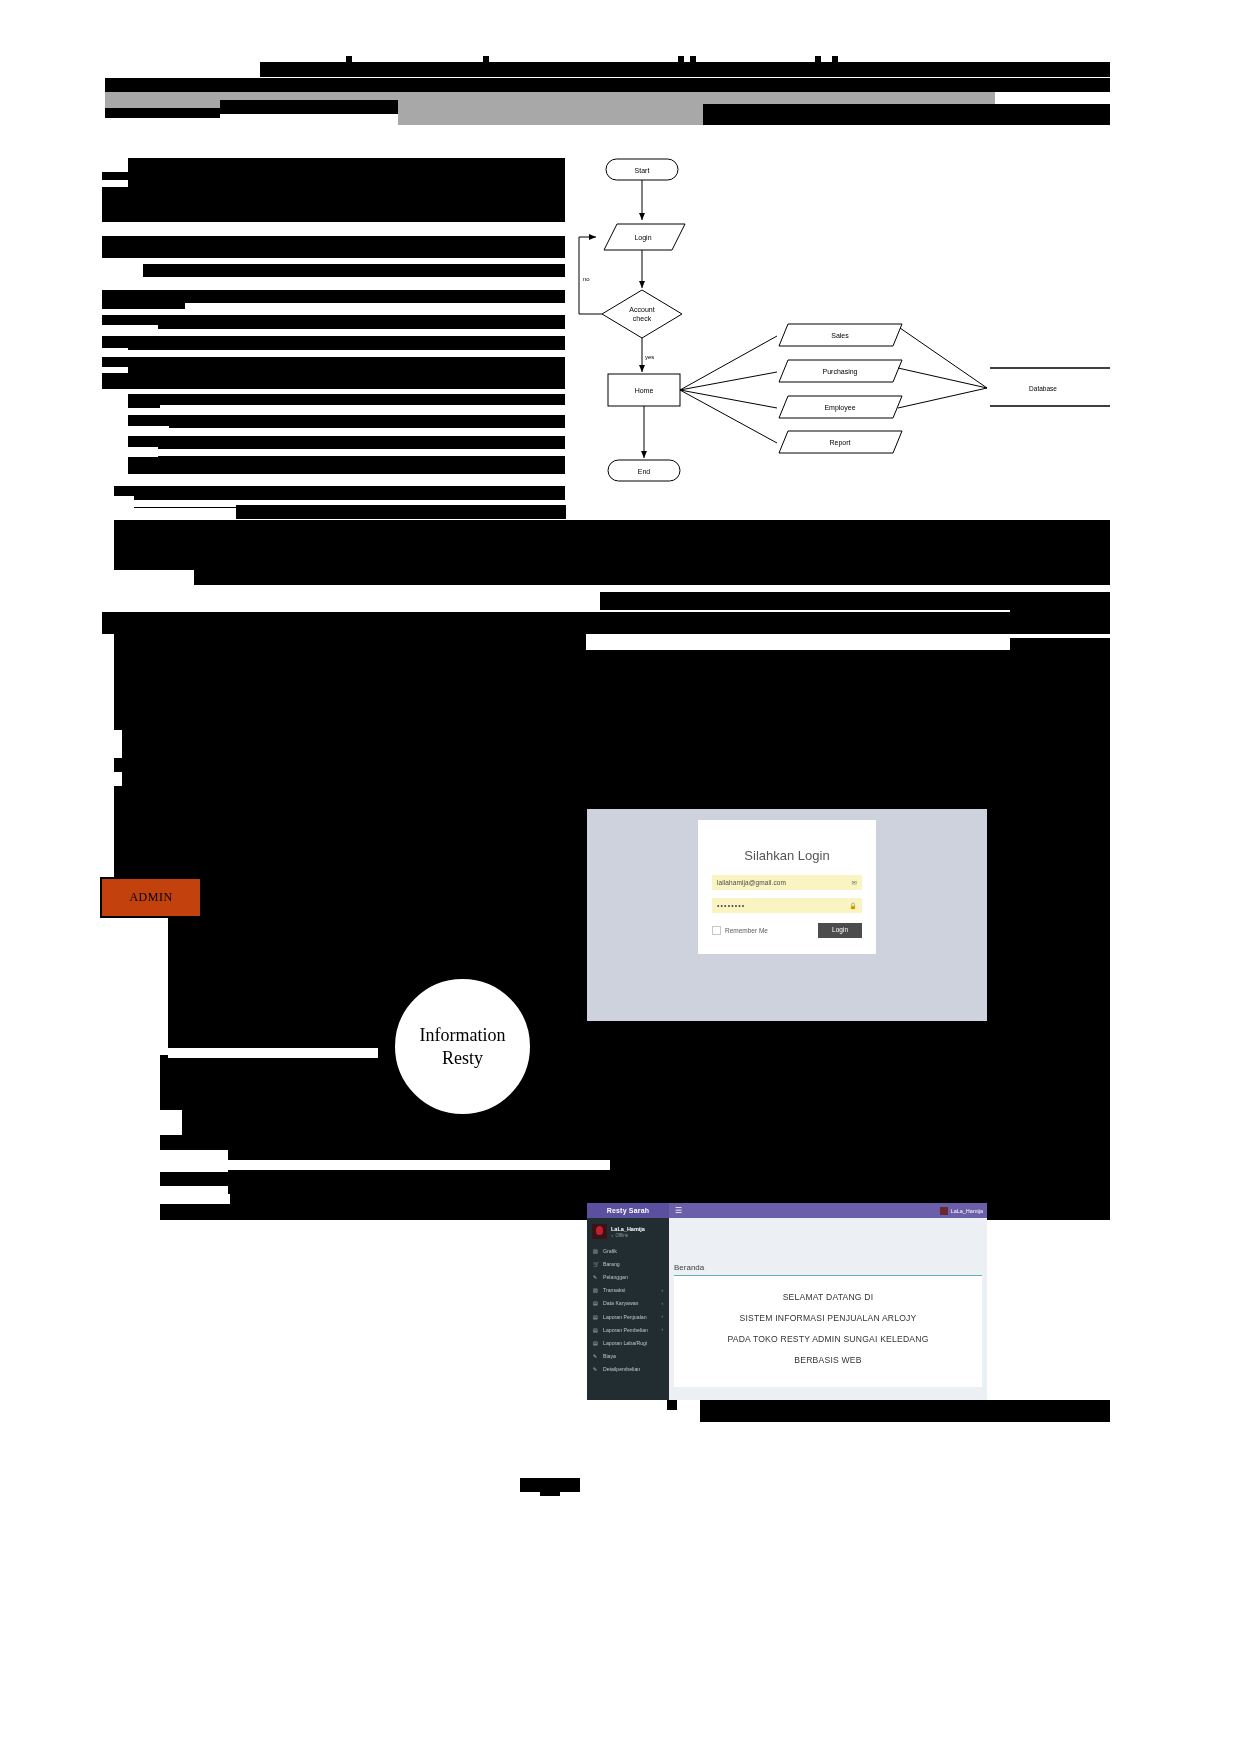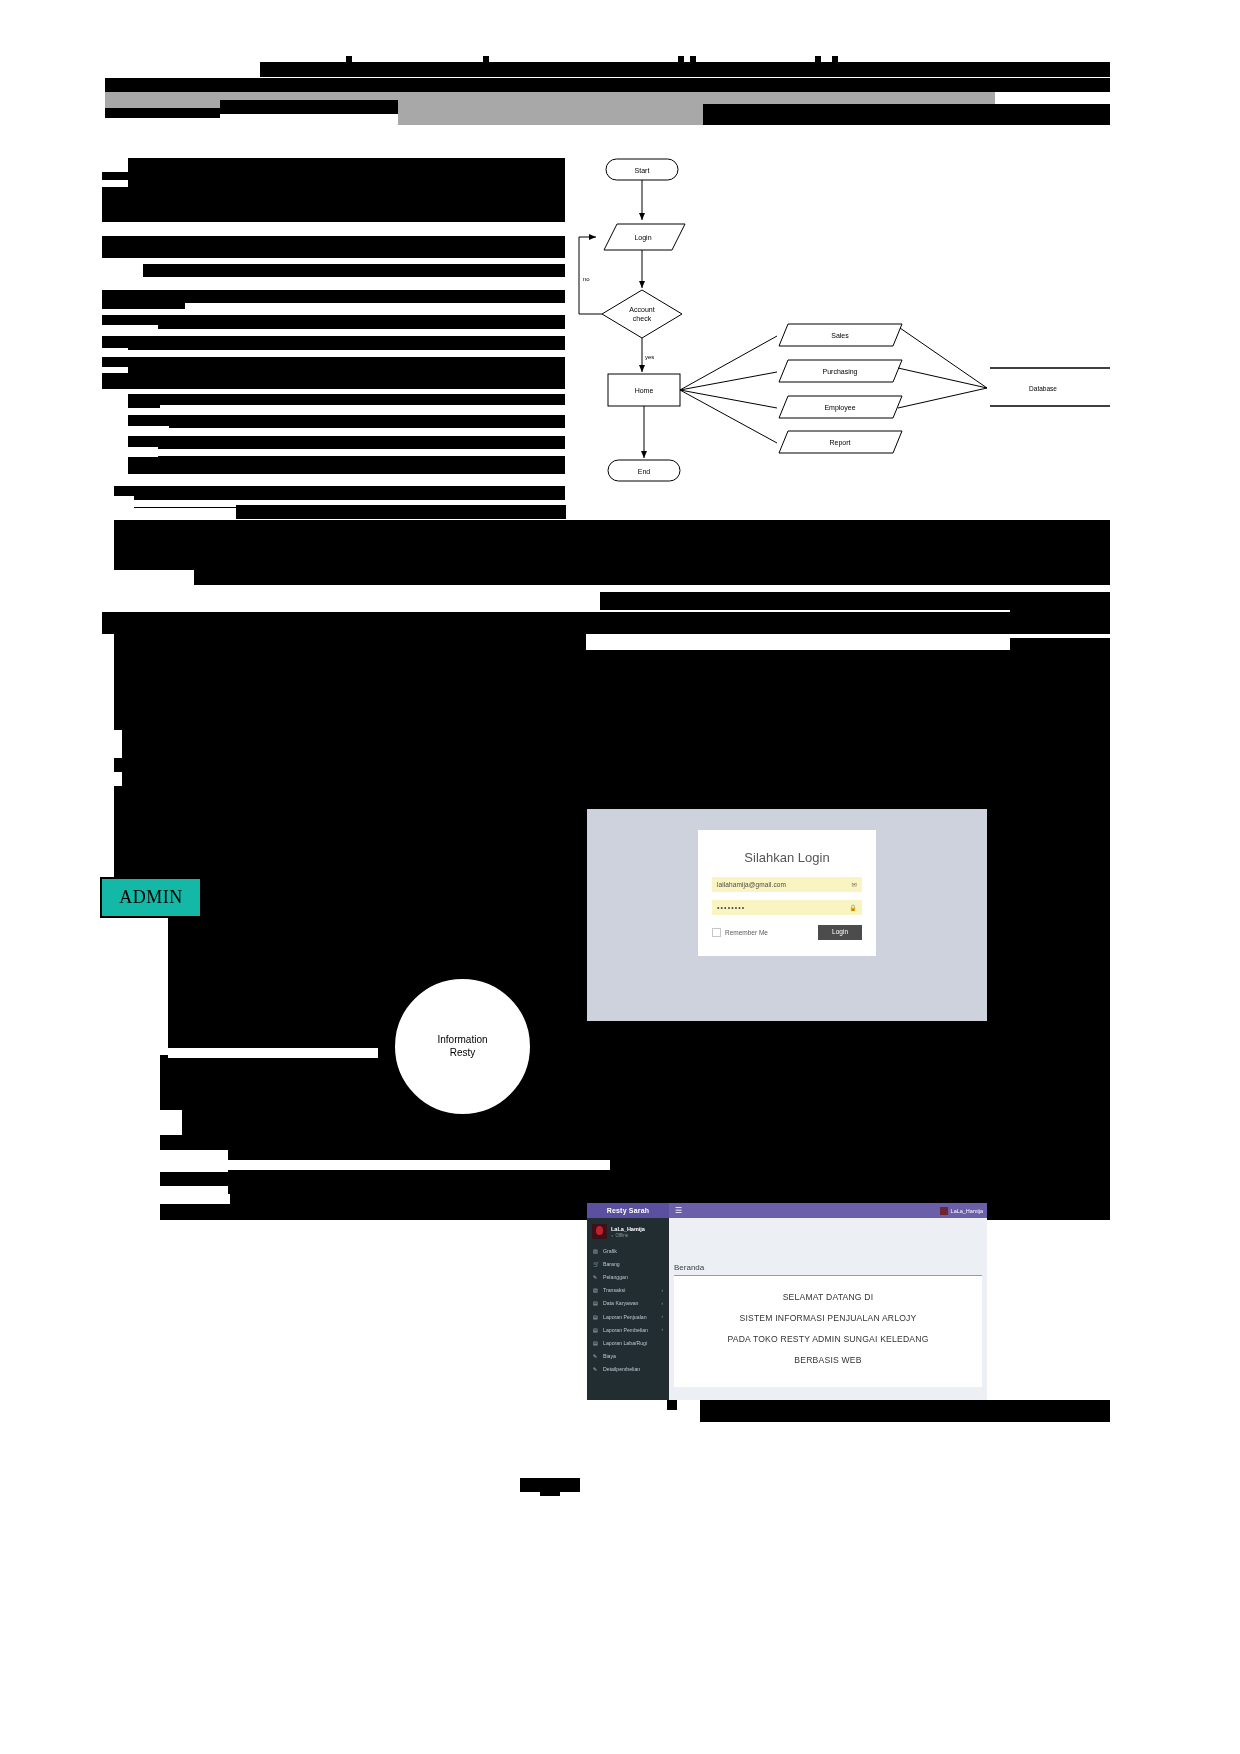--- a/index.html
+++ b/index.html
@@ -41,23 +41,23 @@
     text-align: center;
     font-family: "Liberation Sans", sans-serif;
     font-weight: bold;
     font-size: 20px;
     color: #4a4a52;
     letter-spacing: .5px;
     margin-top: 16px;
   }
   .login-card {
     width: 178px;
-    margin: 21px auto 0;
+    margin: 11px auto 0;
     background: #fff;
-    padding: 20px 14px 16px;
+    padding: 28px 14px 16px;
   }
   .login-heading {
     text-align: center;
     font-family: "Liberation Sans", sans-serif;
     font-size: 13px;
     color: #555;
     margin-bottom: 12px;
   }
   .field {
     position: relative;
@@ -106,42 +106,42 @@
     padding: 4px 14px;
     border: none;
     line-height: 1;
   }
 
   
   .admin-box {
     position: absolute;
     left: 100px; top: 877px;
     width: 102px; height: 41px;
-    background: #14b8a6;
+    background: #c2410c;
     border: 2px solid #000;
     display: flex; align-items: center; justify-content: center;
     font-family: "Liberation Serif", serif;
-    font-size: 18px;
+    font-size: 12px;
     color: #000;
     letter-spacing: .5px;
     z-index: 5;
   }
 
   
   .sys-circle {
     position: absolute;
     left: 395px; top: 979px;
     width: 135px; height: 135px;
     background: #fff;
     border: 2px solid #ffffff;
     border-radius: 50%;
     display: flex; align-items: center; justify-content: center;
     text-align: center;
-    font-family: Liberation Sans, sans-serif;
-    font-size: 10px;
+    font-family: Liberation Serif, serif;
+    font-size: 18px;
     line-height: 1.25;
     color: #000;
     z-index: 5;
   }
 
   
   .dash-shot {
     position: absolute;
     left: 587px; top: 1203px;
     width: 400px; height: 197px;

